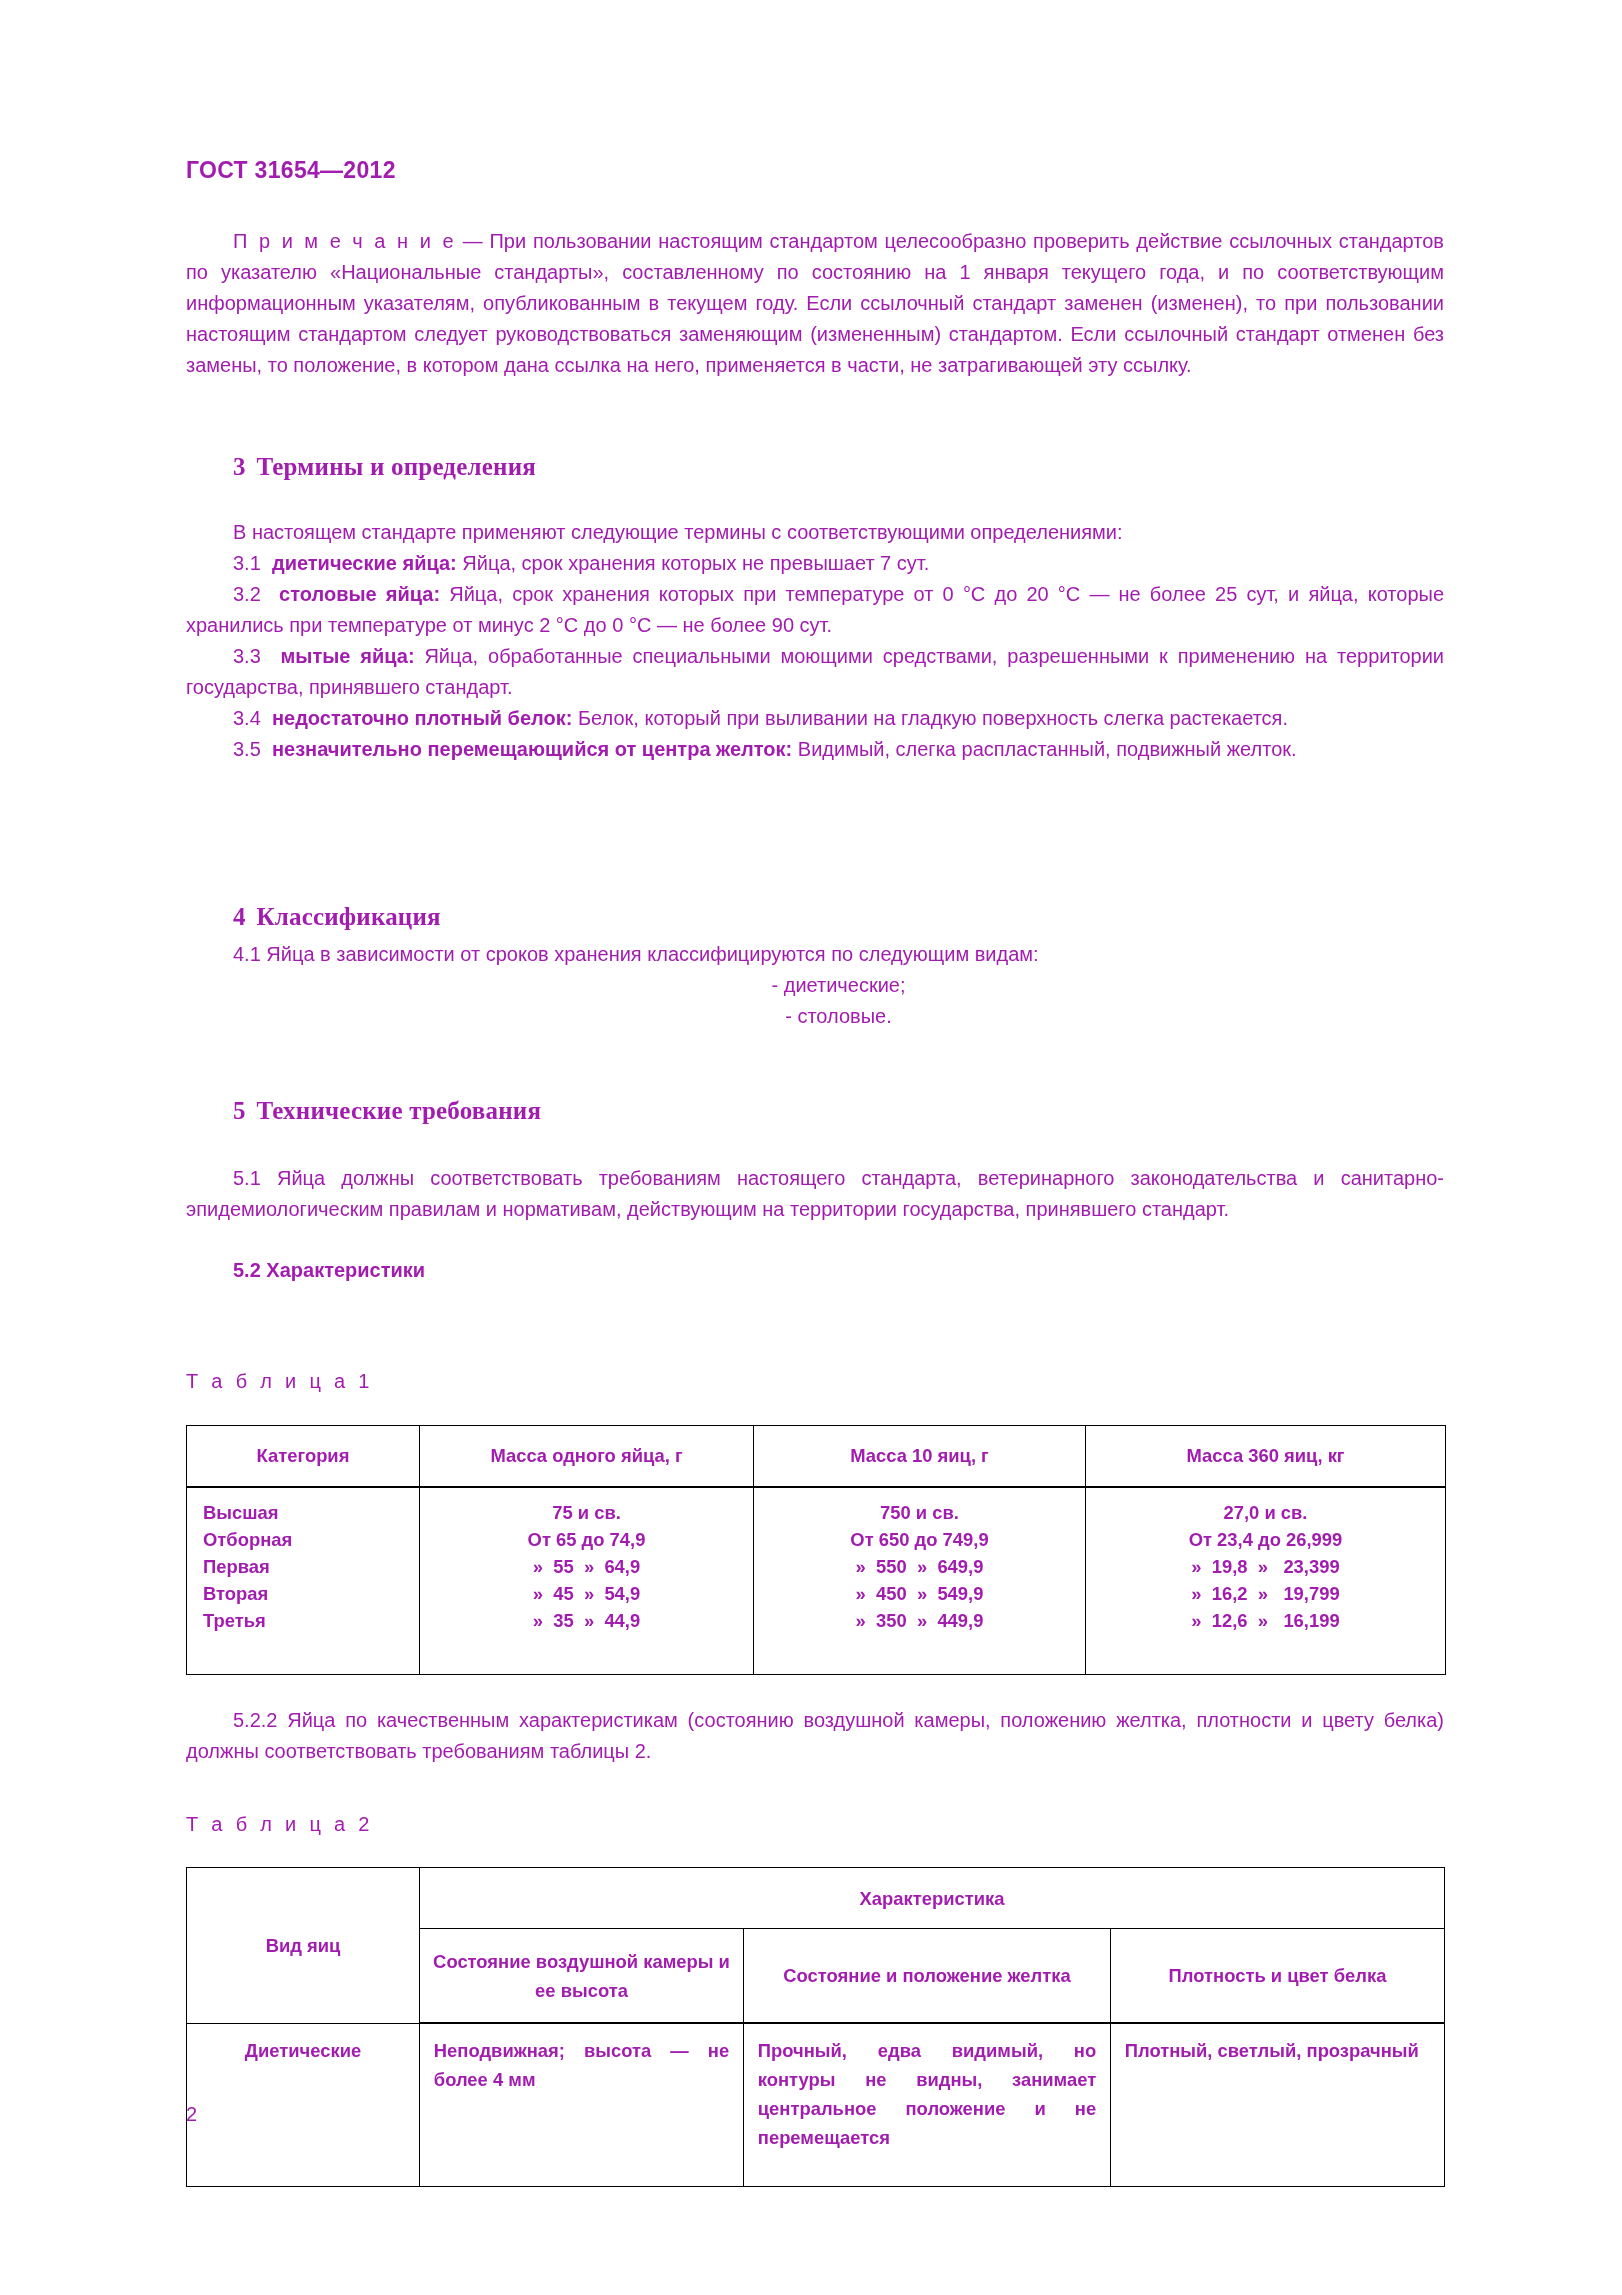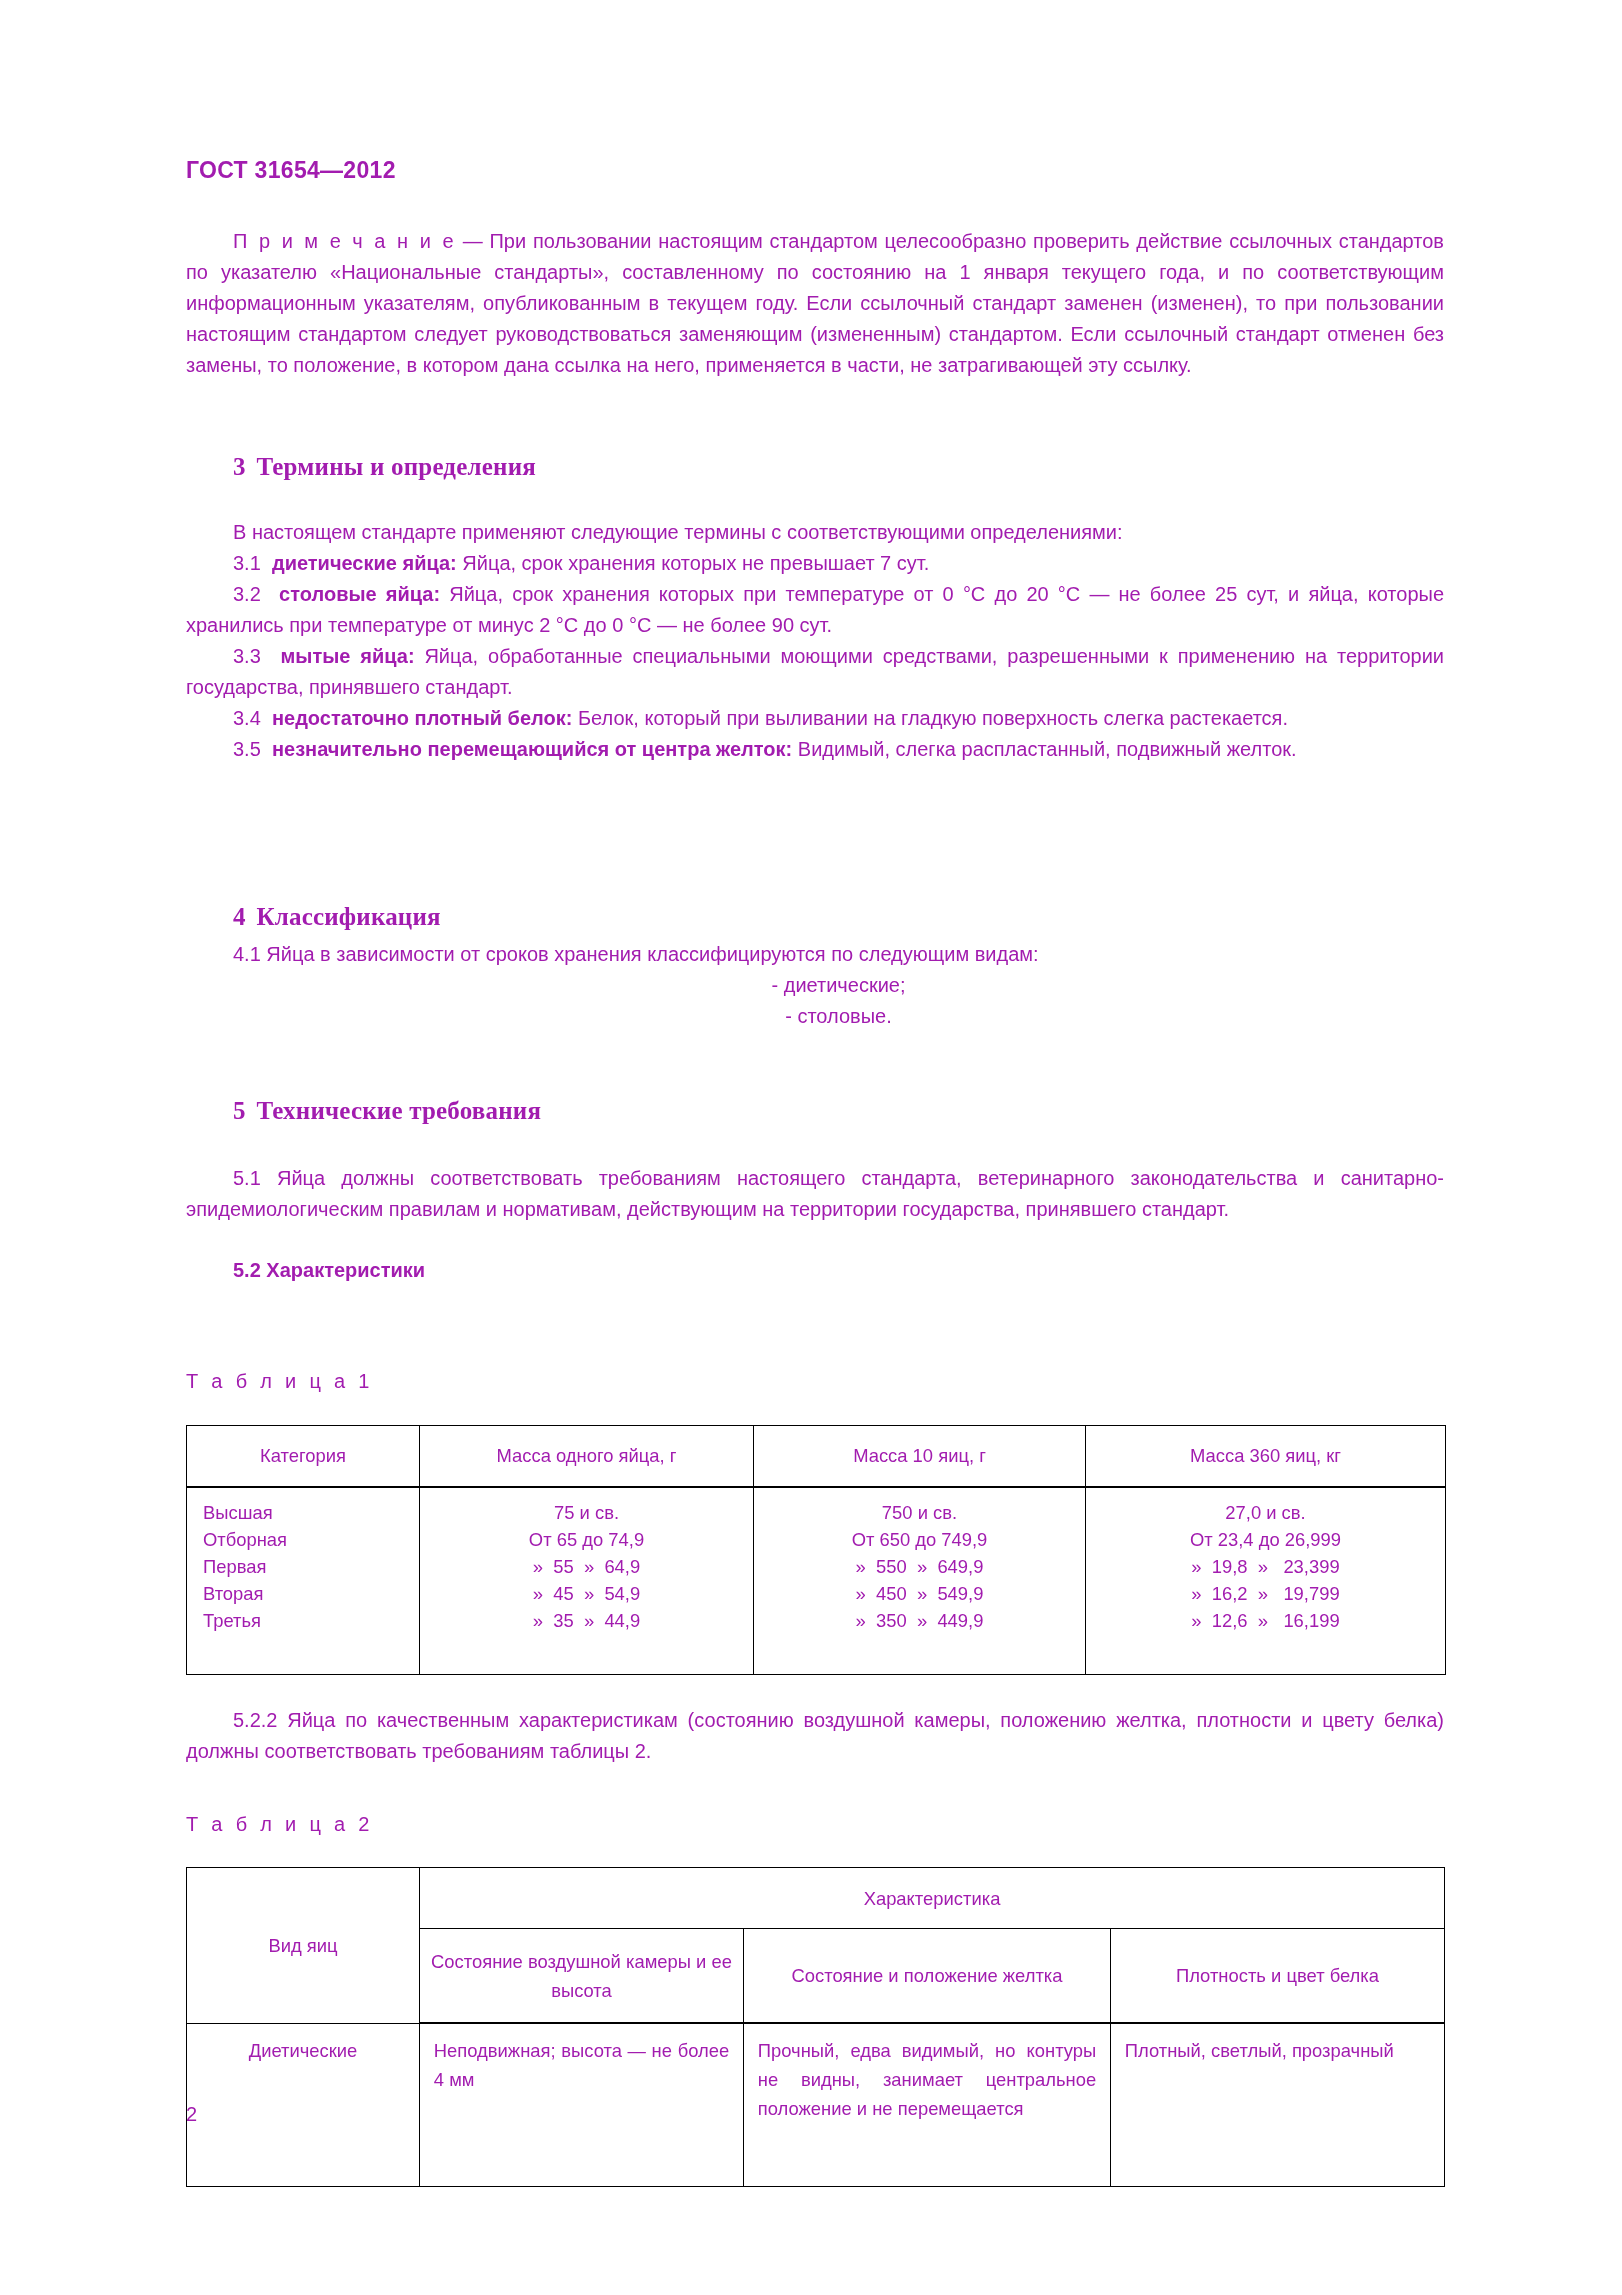--- a/index.html
+++ b/index.html
@@ -92,21 +92,21 @@
   
   table.gost {
     position: absolute;
     border-collapse: collapse;
     font-size: 18.4px;
     table-layout: fixed;
   }
   table.gost td, table.gost th {
     border: 1.2px solid #000;
     padding: 0;
-    font-weight: normal;
+    font-weight: bold;
     vertical-align: top;
   }
   .t1 { left: 186px; width: 1258px; }
   .t1 thead td {
     height: 60px;
     text-align: center;
     vertical-align: middle;
     border-bottom-width: 2.3px;
     font-size: 18.4px;
   }

